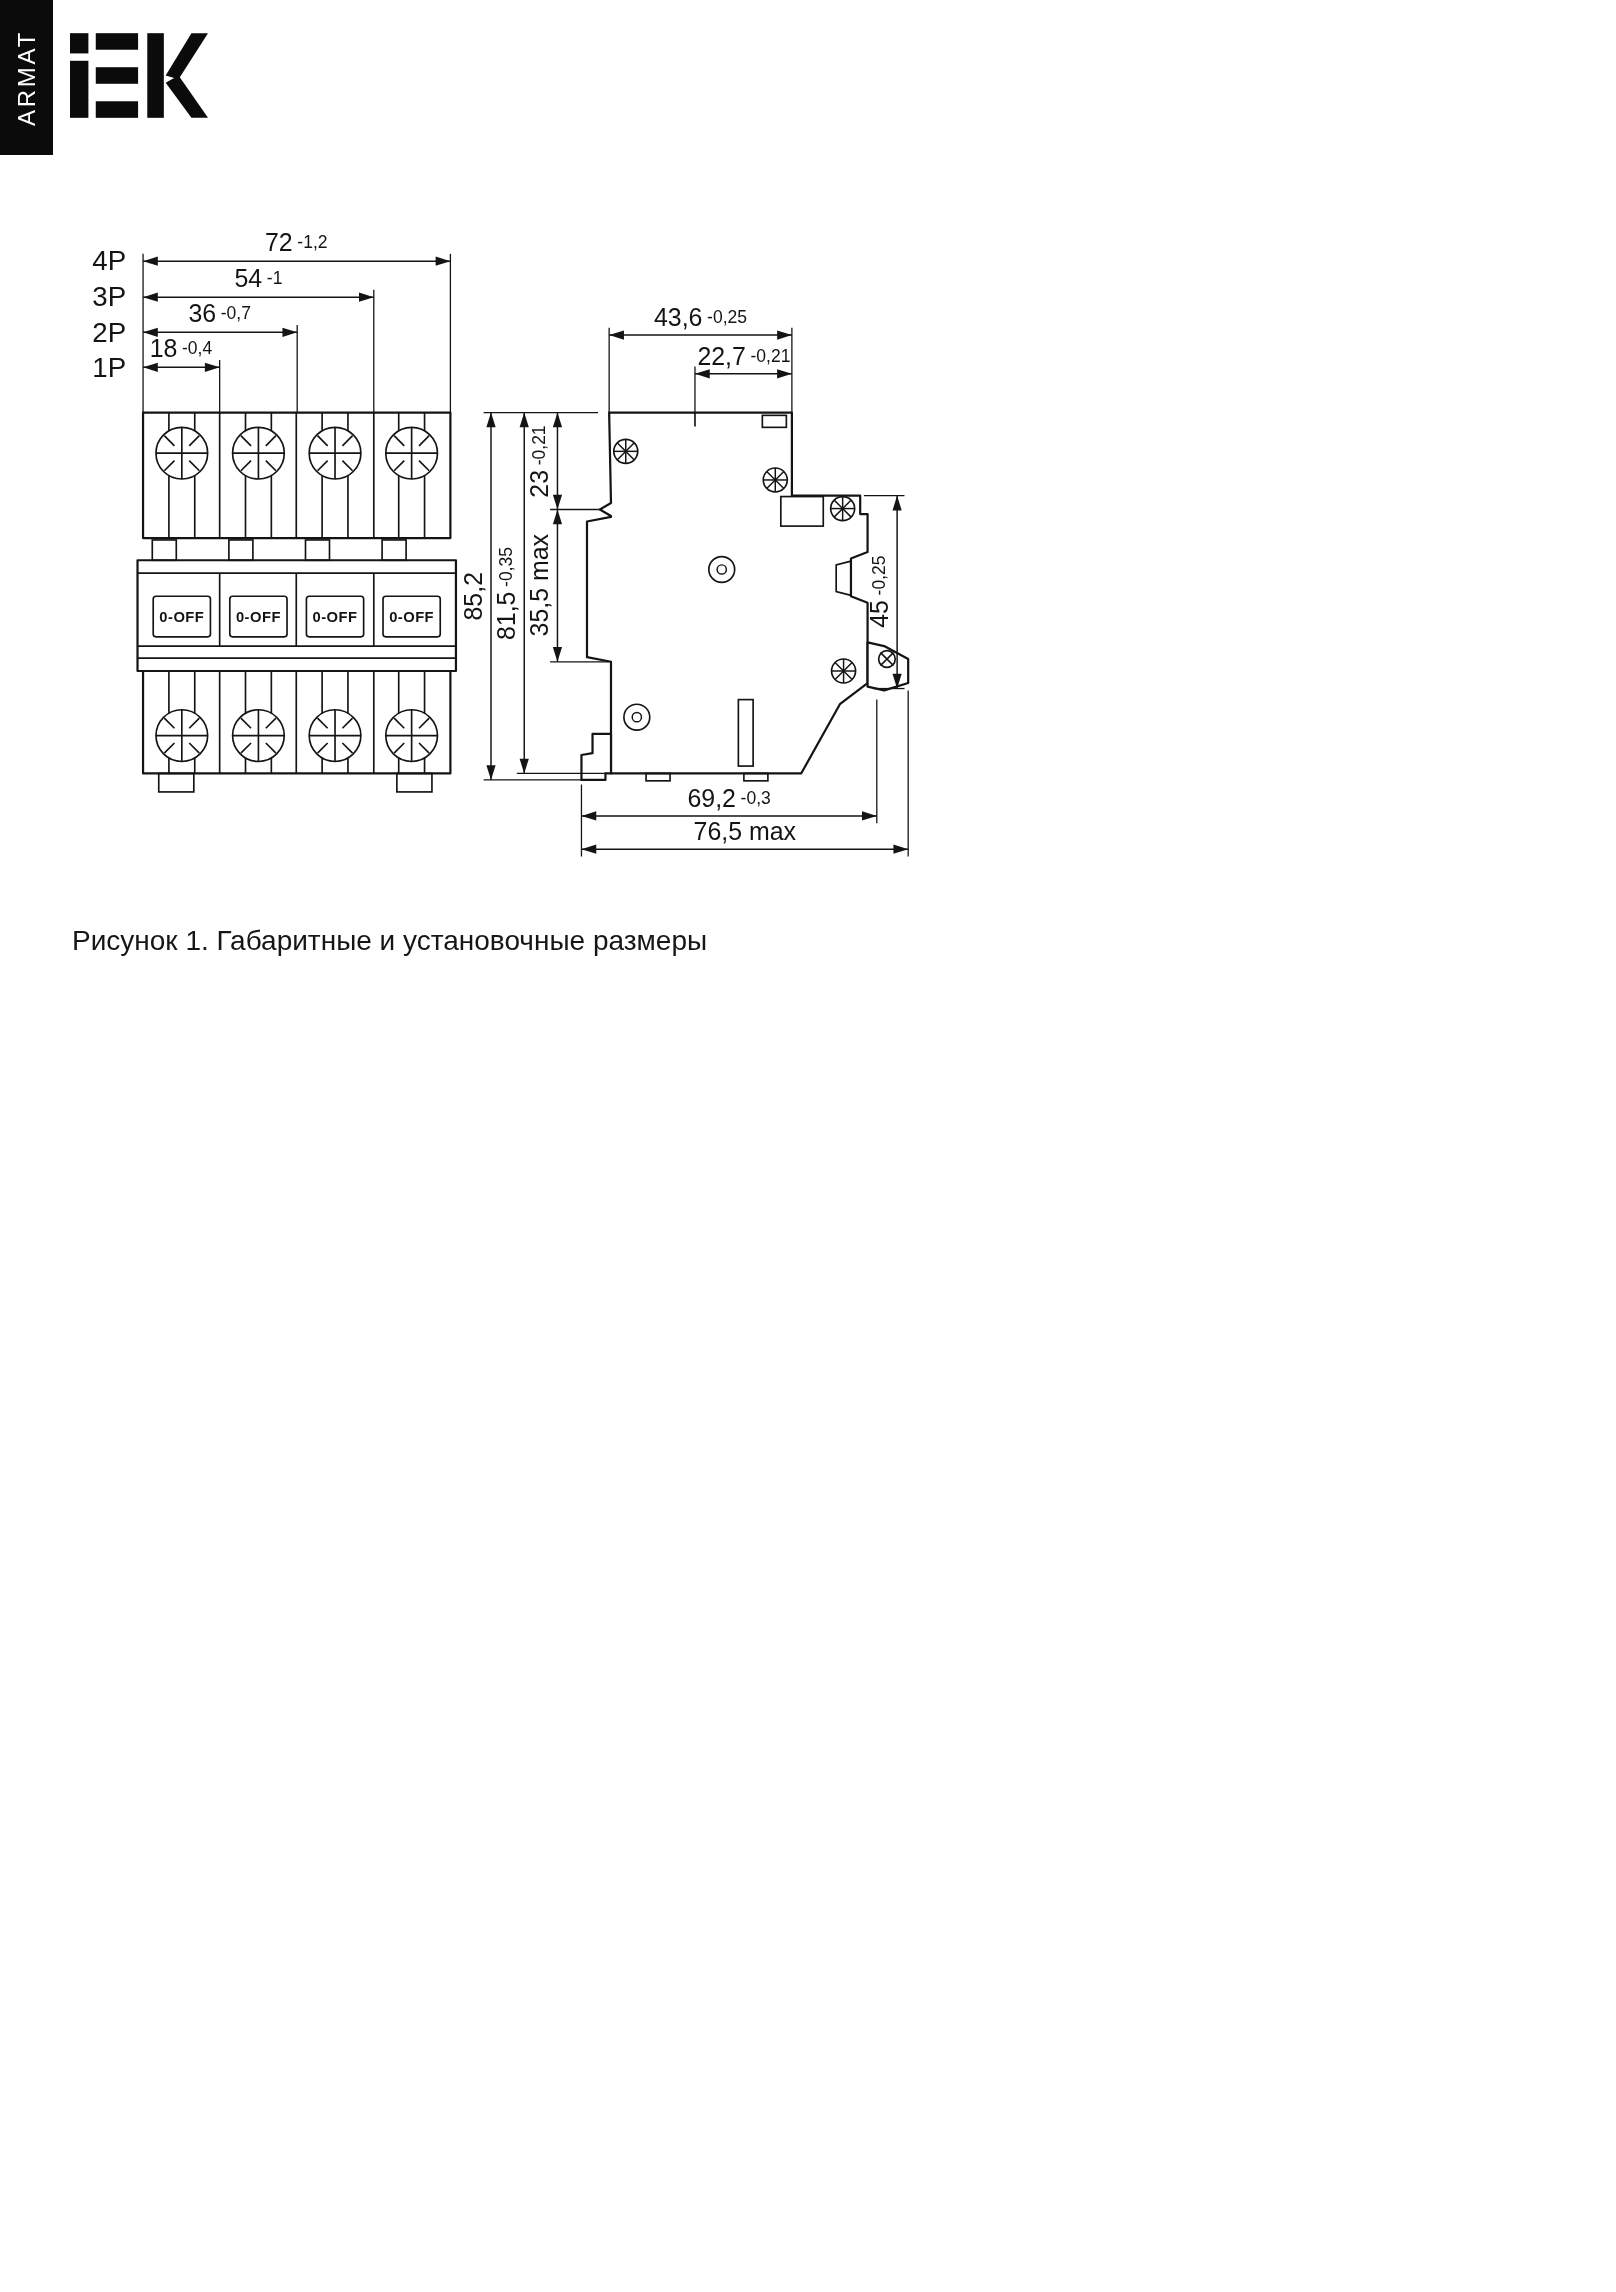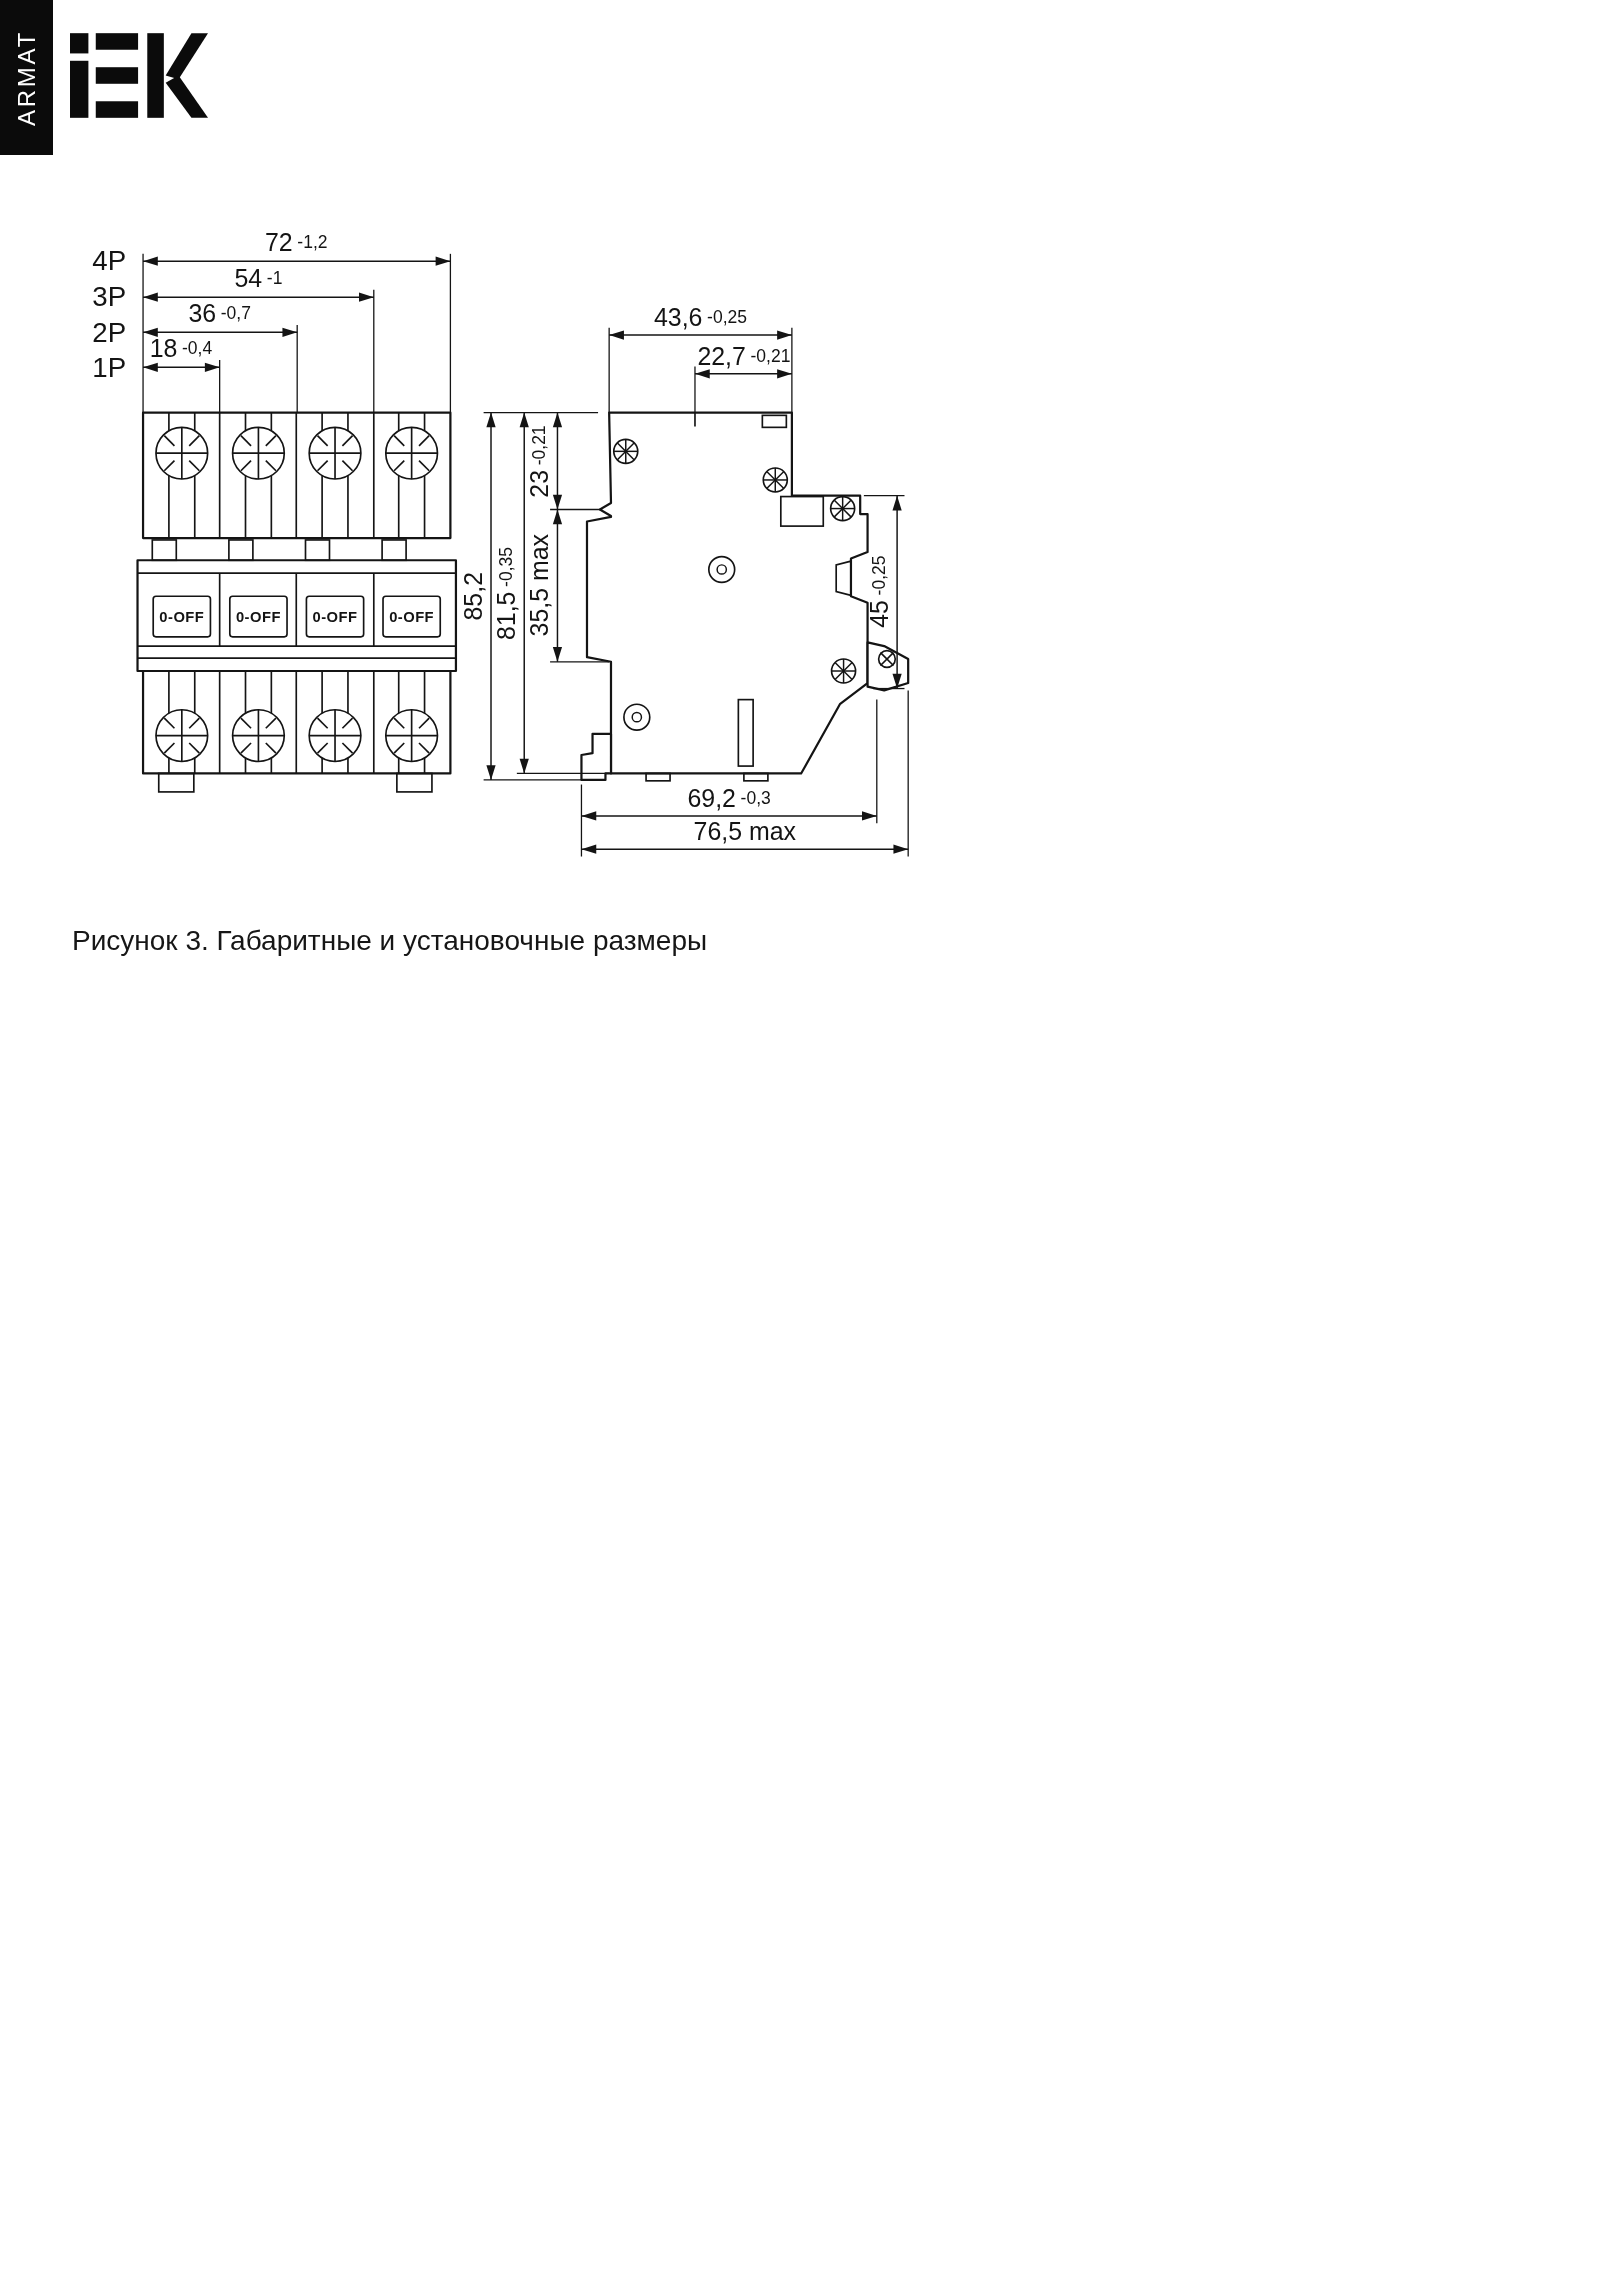--- a/index.html
+++ b/index.html
@@ -239,14 +239,14 @@
     <line class="xl" x1="630" y1="850" x2="630" y2="928"></line>
     <line class="xl" x1="950" y1="758" x2="950" y2="892"></line>
     <line class="xl" x1="984" y1="748" x2="984" y2="928"></line>
     <line class="dl arr" x1="630" y1="884" x2="950" y2="884"></line>
     <line class="dl arr" x1="630" y1="920" x2="984" y2="920"></line>
     <text class="dim" x="790" y="874" text-anchor="middle"><tspan>69,2</tspan><tspan class="t" dx="5" dy="-3">-0,3</tspan></text>
     <text class="dim" x="807" y="910" text-anchor="middle"><tspan>76,5 max</tspan></text>
   </g>
 </svg>
 
-<p class="caption">Рисунок 3. Габаритные и установочные размеры</p>
+<p class="caption">Рисунок 1. Габаритные и установочные размеры</p>
 
 
 </body></html>

